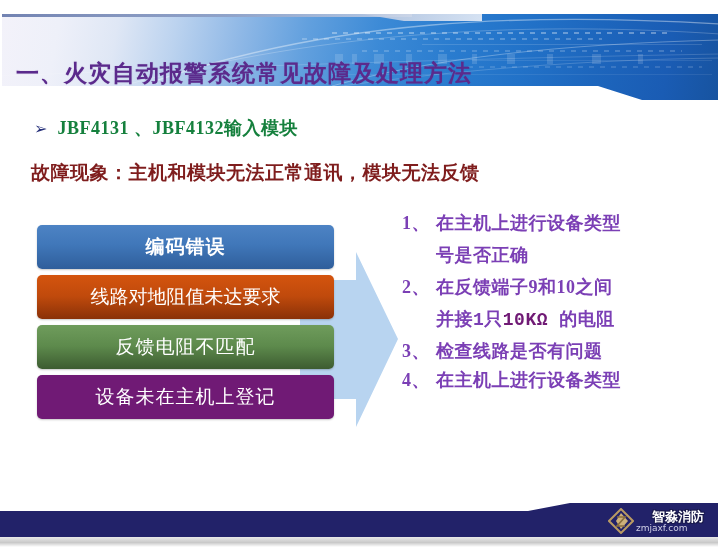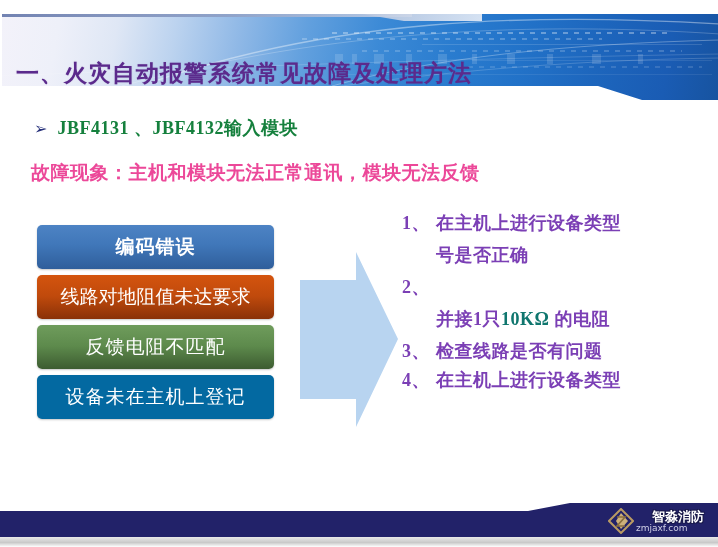--- a/index.html
+++ b/index.html
@@ -118,21 +118,21 @@
     font-weight: 700;
     color: #15803d;
     letter-spacing: .5px;
   }
   #fault-line {
     position: absolute;
     left: 31px;
     top: 160px;
     font-size: 19px;
     font-weight: 700;
-    color: #ec4899;
+    color: #7f1d1d;
     letter-spacing: .5px;
     white-space: nowrap;
   }
 
   
   #arrow-shape {
     position: absolute;
     left: 300px;
     top: 252px;
     width: 98px;
@@ -140,21 +140,21 @@
     background: #b8d4f0;
     -webkit-clip-path: polygon(0 28px, 56px 28px, 56px 0, 98px 87px, 56px 175px, 56px 147px, 0 147px);
     clip-path: polygon(0 28px, 56px 28px, 56px 0, 98px 87px, 56px 175px, 56px 147px, 0 147px);
   }
 
   
   #cause-list {
     position: absolute;
     left: 37px;
     top: 225px;
-    width: 237px;
+    width: 297px;
   }
   .cause-box {
     height: 44px;
     margin-bottom: 6px;
     border-radius: 5px;
     display: flex;
     align-items: center;
     justify-content: center;
     color: #ffffff;
     font-size: 19px;
@@ -168,21 +168,21 @@
     font-weight: 700;
   }
   .cause-box.c1 {
     background: linear-gradient(180deg, #6f9c5c 0%, #5d8a4c 48%, #3d5c31 100%);
   }
   .cause-box.c2 {
     background: linear-gradient(180deg, #d4540e 0%, #c04a0c 48%, #8a3108 100%);
     letter-spacing: 0px;
   }
   .cause-box.c3 {
-    background: #0369a1;
+    background: #701a75;
     letter-spacing: 1px;
   }
 
   
   #solution-list {
     position: absolute;
     left: 402px;
     top: 214px;
     width: 300px;
     color: #7b3fb5;
@@ -195,22 +195,22 @@
     align-items: baseline;
     line-height: 1;
     margin-bottom: 11px;
     white-space: nowrap;
   }
   .sol-num {
     width: 34px;
     flex: 0 0 34px;
   }
   .sol-body { flex: 1 1 auto; }
-  .sol-cont { padding-left: 34px; margin-bottom: 11px; white-space: nowrap; }
-  .hl-red { color: #0f766e; }
+  .sol-cont { padding-left: 34px; margin-bottom: 11px; white-space: nowrap; font-family: Liberation Mono, monospace; }
+  .hl-red { color: #701a75; }
 
   
   #footer-bar {
     position: absolute;
     left: 0;
     top: 503px;
     width: 718px;
     height: 34px;
     background: #222269;
     -webkit-clip-path: polygon(0 8px, 528px 8px, 570px 0, 718px 0, 718px 34px, 0 34px);
@@ -336,20 +336,21 @@
   <div class="sol-row">
     <span class="sol-num">1、</span>
     <span class="sol-body">在主机上进行设备类型</span>
   </div>
   <div class="sol-cont">
     <span>号是否正确</span>
   </div>
 
   <div class="sol-row">
     <span class="sol-num">2、</span>
+    <span class="sol-body">在反馈端子9和10之间</span>
   </div>
   <div class="sol-cont">
     <span>并接1只</span><span class="hl-red">10KΩ</span><span> 的电阻</span>
   </div>
 
   <div class="sol-row">
     <span class="sol-num">3、</span>
     <span class="sol-body">检查线路是否有问题</span>
   </div>
 

